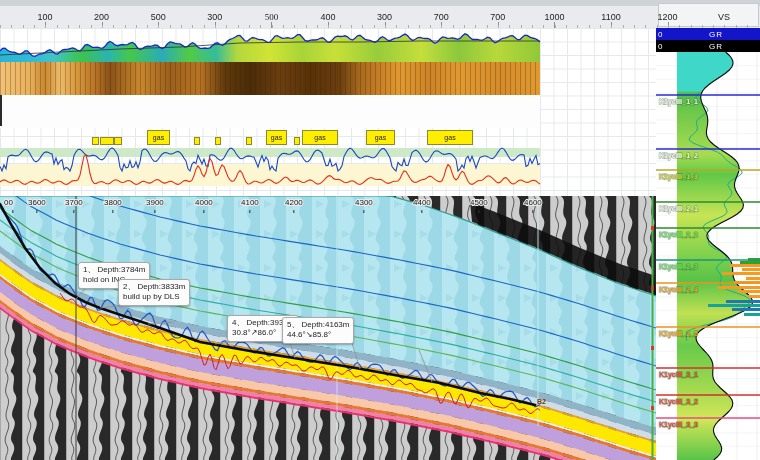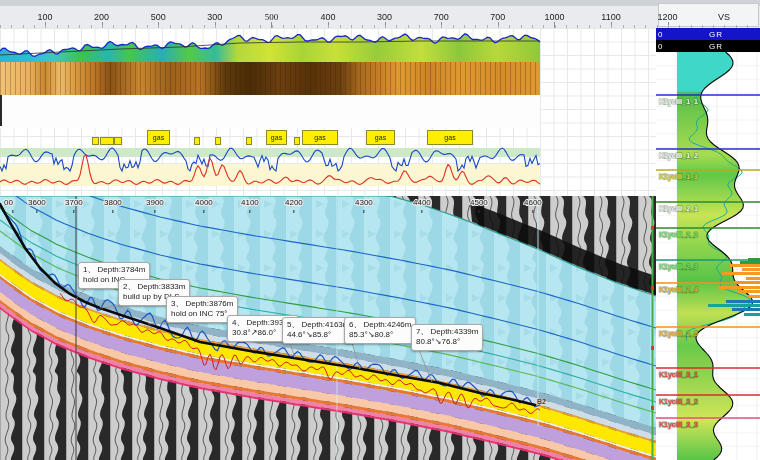--- a/index.html
+++ b/index.html
@@ -468,33 +468,21 @@
   </div>
 
 <div class="ann" style="left: 78px; top: 262px;">
       <div><span class="no">1、</span>Depth:3784m</div>
       <div>hold on INC</div>
     </div>
     <div class="ann" style="left: 118px; top: 279px;">
       <div><span class="no">2、</span>Depth:3833m</div>
       <div>build up by DLS</div>
     </div>
-    <div class="ann" style="left: 166px; top: 296px;">
-      <div><span class="no">3、</span>Depth:3876m</div>
-      <div>hold on INC 75°</div>
-    </div>
     <div class="ann" style="left: 227px; top: 315px;">
       <div><span class="no">4、</span>Depth:3933m</div>
       <div>30.8°↗86.0°</div>
     </div>
     <div class="ann" style="left: 282px; top: 317px;">
       <div><span class="no">5、</span>Depth:4163m</div>
       <div>44.6°↘85.8°</div>
     </div>
-    <div class="ann" style="left: 344px; top: 317px;">
-      <div><span class="no">6、</span>Depth:4246m</div>
-      <div>85.3°↘80.8°</div>
-    </div>
-    <div class="ann" style="left: 411px; top: 324px;">
-      <div><span class="no">7、</span>Depth:4339m</div>
-      <div>80.8°↘76.8°</div>
-    </div>
   </div>
 
 </body></html>

